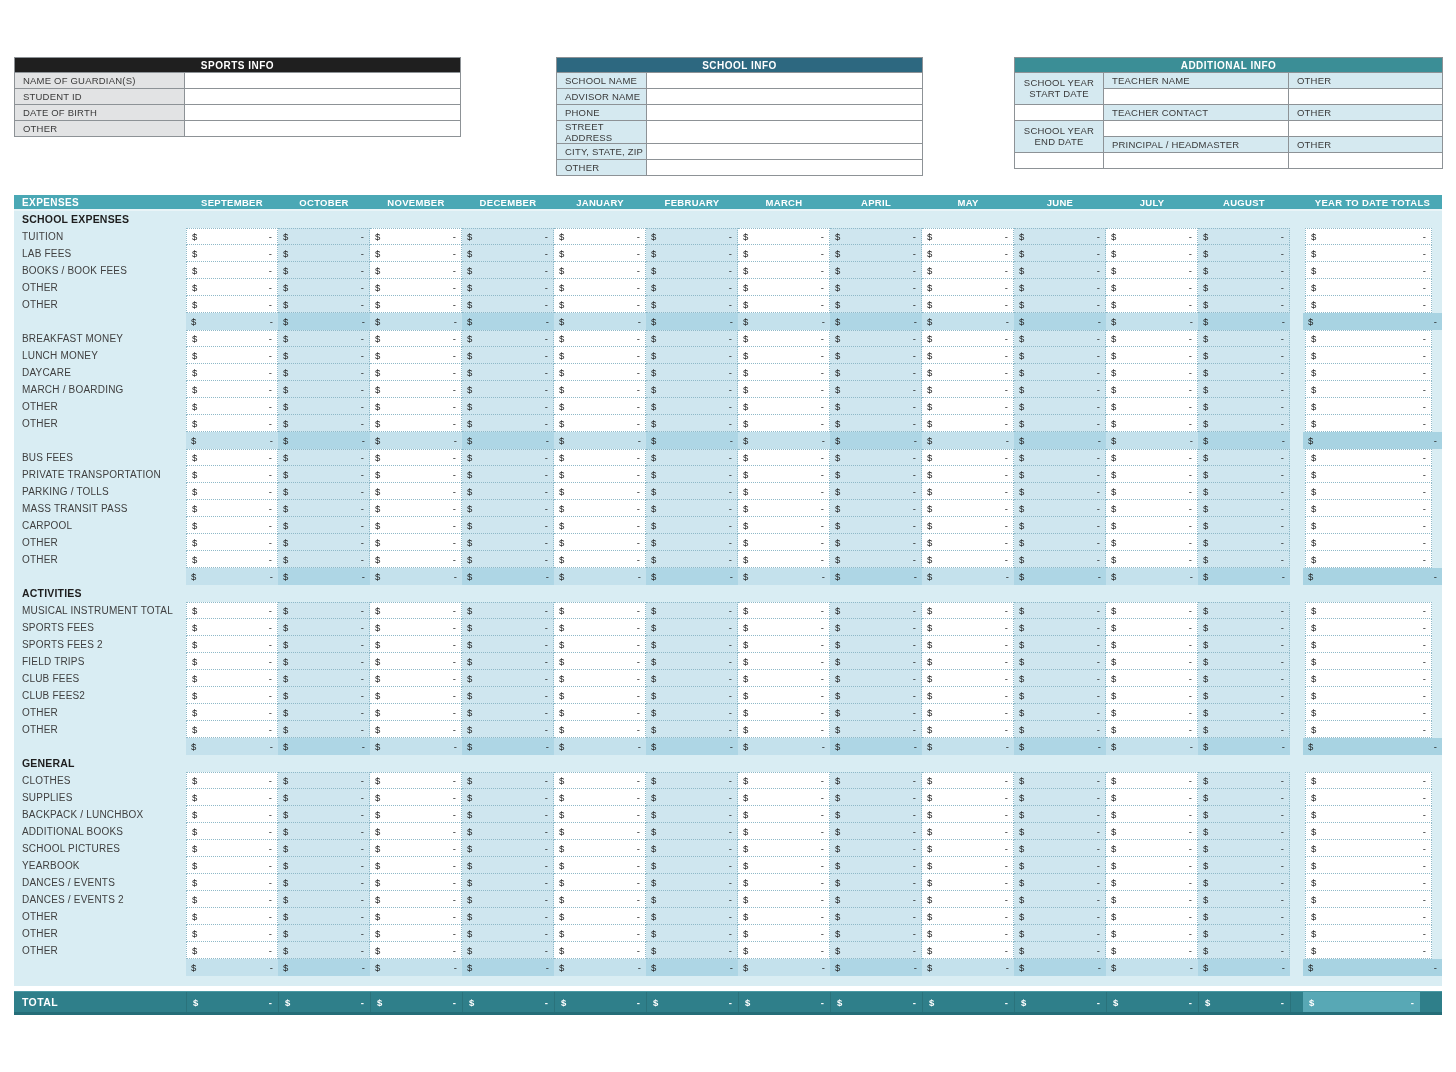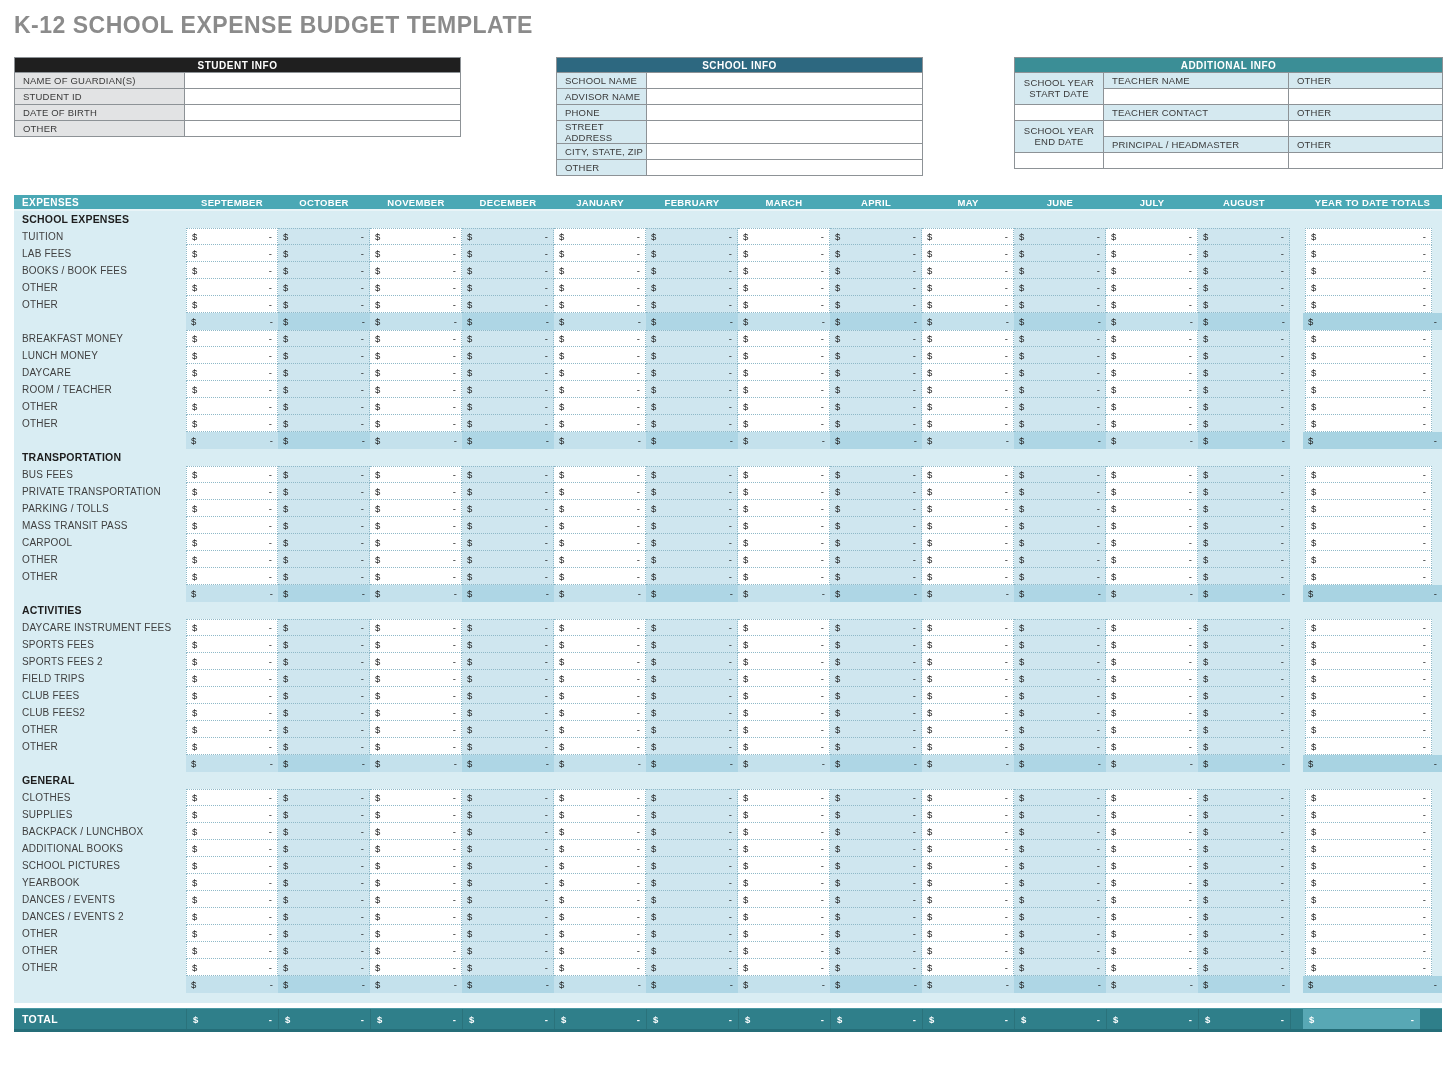--- a/index.html
+++ b/index.html
@@ -62,32 +62,31 @@
   .total-label { color:#fff; font-weight:bold; font-size:10.5px; line-height:20px; padding-left:8px; letter-spacing:0.4px; }
   .total-cell { display:flex; justify-content:space-between; align-items:center; padding:0 6px; font-size:9.5px; color:#fff; font-weight:bold; border-left:1px solid rgba(0,0,0,0.10); }
   .total-gap { border-left:1px solid rgba(0,0,0,0.10); }
   .total-ytd { display:flex; justify-content:space-between; align-items:center; padding:0 6px; font-size:9.5px; color:#fff; font-weight:bold; background:#58a8b5; margin-right:22px; }
 </style>
 </head>
 <body>
 
 <div class="page">
 
-  <div class="page-title">K-12 SCHOOL EXPENSE BUDGET TEMPLATE</div>
 
   <div class="info-row">
 
     <table class="info info-student">
       <colgroup>
           <col style="width:170px">
           <col style="width:276px">
         </colgroup>
       <tbody>
           <tr>
-            <th colspan="2">STUDENT INFO</th>
+            <th colspan="2">SPORTS INFO</th>
           </tr>
       <tr>
             <td class="lbl-gray">NAME OF GUARDIAN(S)</td>
             <td class="input-cell"></td>
           </tr>
       <tr>
             <td class="lbl-gray">STUDENT ID</td>
             <td class="input-cell"></td>
           </tr>
       <tr>
@@ -699,21 +698,21 @@
             <div class="cur" style="display: inline;">$</div>
             <div class="val" style="display: inline;">-</div>
           </div>
           <div class="colgap"></div>
           <div class="ytd-cell">
             <div class="cur" style="display: inline;">$</div>
             <div class="val" style="display: inline;">-</div>
           </div>
         </div>
         <div class="brow drow">
-          <div class="ilabel">ROOM / TEACHER</div>
+          <div class="ilabel">MARCH / BOARDING</div>
           <div class="cell m0">
             <div class="cur" style="display: inline;">$</div>
             <div class="val" style="display: inline;">-</div>
           </div>
           <div class="cell m1 alt">
             <div class="cur" style="display: inline;">$</div>
             <div class="val" style="display: inline;">-</div>
           </div>
           <div class="cell m2">
             <div class="cur" style="display: inline;">$</div>
@@ -922,23 +921,20 @@
           <div class="cell m11 alt">
             <div class="cur" style="display: inline;">$</div>
             <div class="val" style="display: inline;">-</div>
           </div>
           <div class="colgap"></div>
           <div class="ytd-cell">
             <div class="cur" style="display: inline;">$</div>
             <div class="val" style="display: inline;">-</div>
           </div>
         </div>
-        <div class="brow trow">
-          <div class="slabel">TRANSPORTATION</div>
-        </div>
         <div class="brow drow first">
           <div class="ilabel">BUS FEES</div>
           <div class="cell m0">
             <div class="cur" style="display: inline;">$</div>
             <div class="val" style="display: inline;">-</div>
           </div>
           <div class="cell m1 alt">
             <div class="cur" style="display: inline;">$</div>
             <div class="val" style="display: inline;">-</div>
           </div>
@@ -1377,21 +1373,21 @@
           <div class="colgap"></div>
           <div class="ytd-cell">
             <div class="cur" style="display: inline;">$</div>
             <div class="val" style="display: inline;">-</div>
           </div>
         </div>
         <div class="brow trow">
           <div class="slabel">ACTIVITIES</div>
         </div>
         <div class="brow drow first">
-          <div class="ilabel">DAYCARE INSTRUMENT FEES</div>
+          <div class="ilabel">MUSICAL INSTRUMENT TOTAL</div>
           <div class="cell m0">
             <div class="cur" style="display: inline;">$</div>
             <div class="val" style="display: inline;">-</div>
           </div>
           <div class="cell m1 alt">
             <div class="cur" style="display: inline;">$</div>
             <div class="val" style="display: inline;">-</div>
           </div>
           <div class="cell m2">
             <div class="cur" style="display: inline;">$</div>

